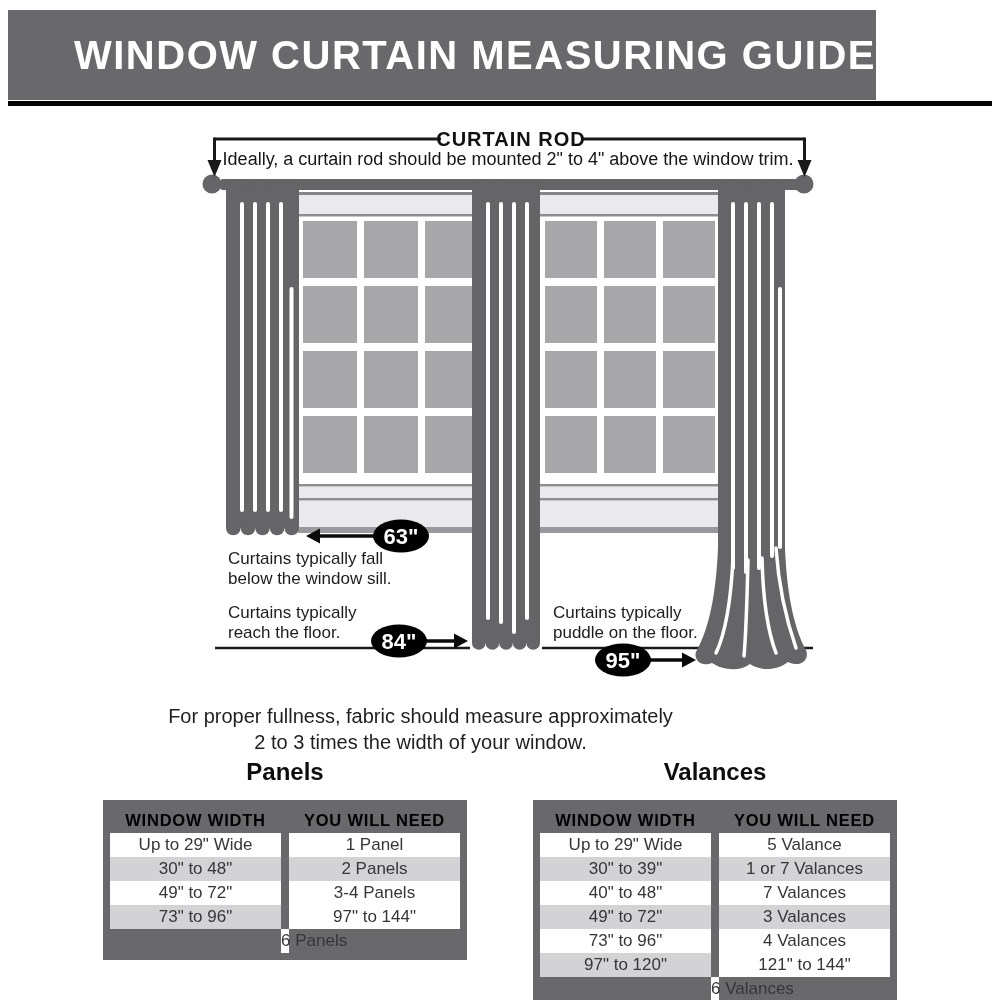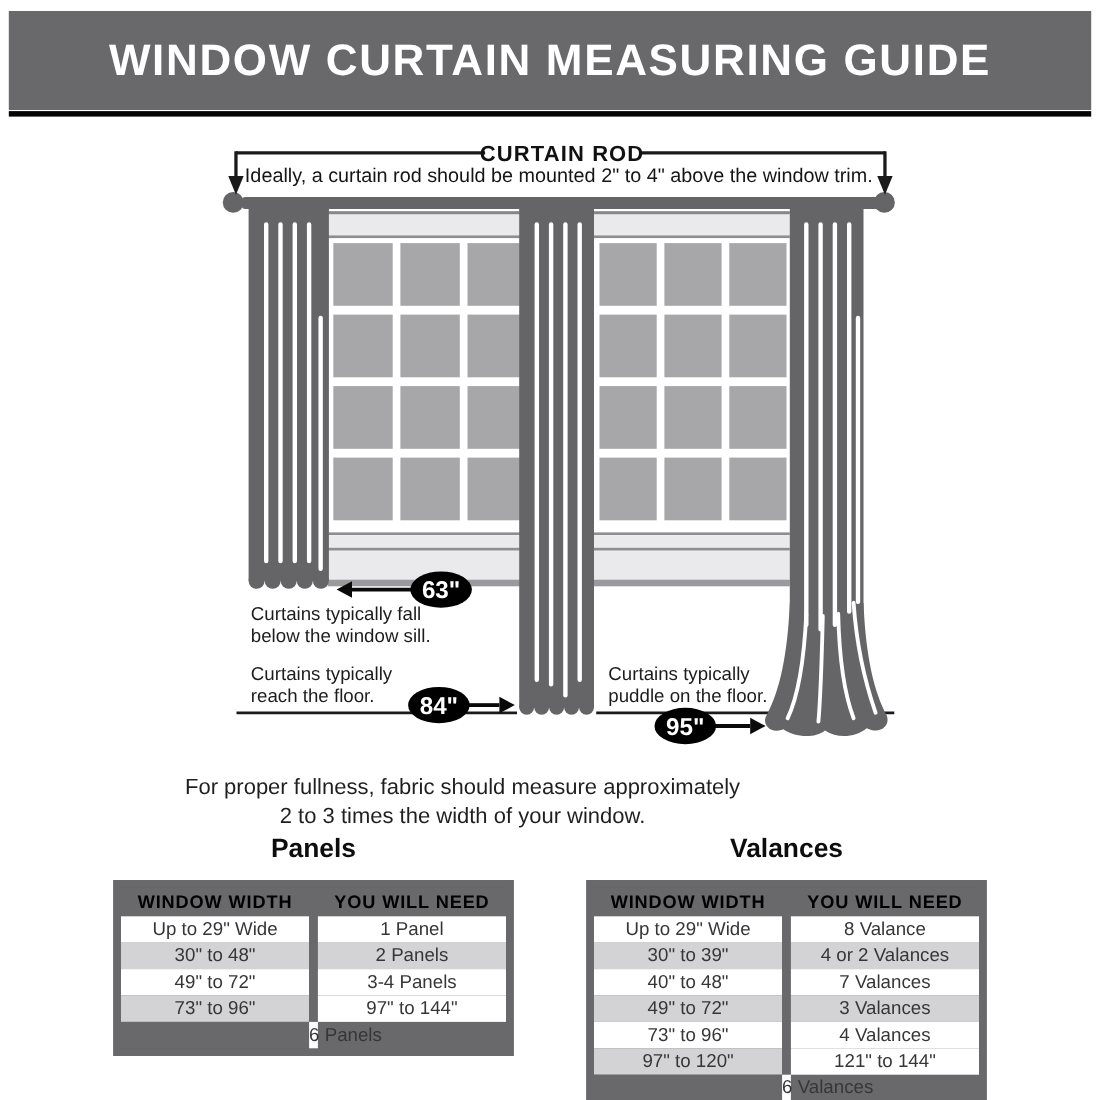--- a/index.html
+++ b/index.html
@@ -9,22 +9,22 @@
     --light:#eaeaec;
     --rowgray:#d3d3d5;
     --ink:#1a1a1a;
   }
   html,body{margin:0;padding:0;}
   body{
     width:1000px;height:1000px;position:relative;background:#ffffff;
     font-family:"Liberation Sans", sans-serif; overflow:hidden;
   }
   .banner{
-    position:absolute;left:8px;top:10px;width:984px;height:90px;
-    background:var(--dark);display:flex;align-items:center;justify-content:center;
+    position:absolute;left:8px;top:10px;width:868px;height:90px;
+    background:var(--dark);display:flex;align-items:center;justify-content:flex-end;
   }
   .banner-title{
     color:#ffffff;font-weight:bold;font-size:40px;letter-spacing:1.5px;white-space:nowrap;
   }
   .banner-underline{
     position:absolute;left:8px;top:101px;width:984px;height:5px;background:#050505;
   }
   svg.diagram{position:absolute;left:0;top:0;width:1000px;height:1000px;}
   svg text{font-family:"Liberation Sans", sans-serif;}
   .svg-label{font-size:17px;fill:#1c1c1c;}
@@ -266,25 +266,25 @@
 
 <div class="table-block valances">
   <div class="table-title">Valances</div>
   <div class="mtable">
     <div class="th">WINDOW WIDTH</div>
     <div class="gap"></div>
     <div class="th">YOU WILL NEED</div>
 
     <div class="td rw">Up to 29" Wide</div>
     <div class="gap"></div>
-    <div class="td rw">8 Valance</div>
+    <div class="td rw">5 Valance</div>
 
     <div class="td rg">30" to 39"</div>
     <div class="gap"></div>
-    <div class="td rg">4 or 2 Valances</div>
+    <div class="td rg">1 or 7 Valances</div>
 
     <div class="td rw">40" to 48"</div>
     <div class="gap"></div>
     <div class="td rw">7 Valances</div>
 
     <div class="td rg">49" to 72"</div>
     <div class="gap"></div>
     <div class="td rg">3 Valances</div>
 
     <div class="td rw">73" to 96"</div>

